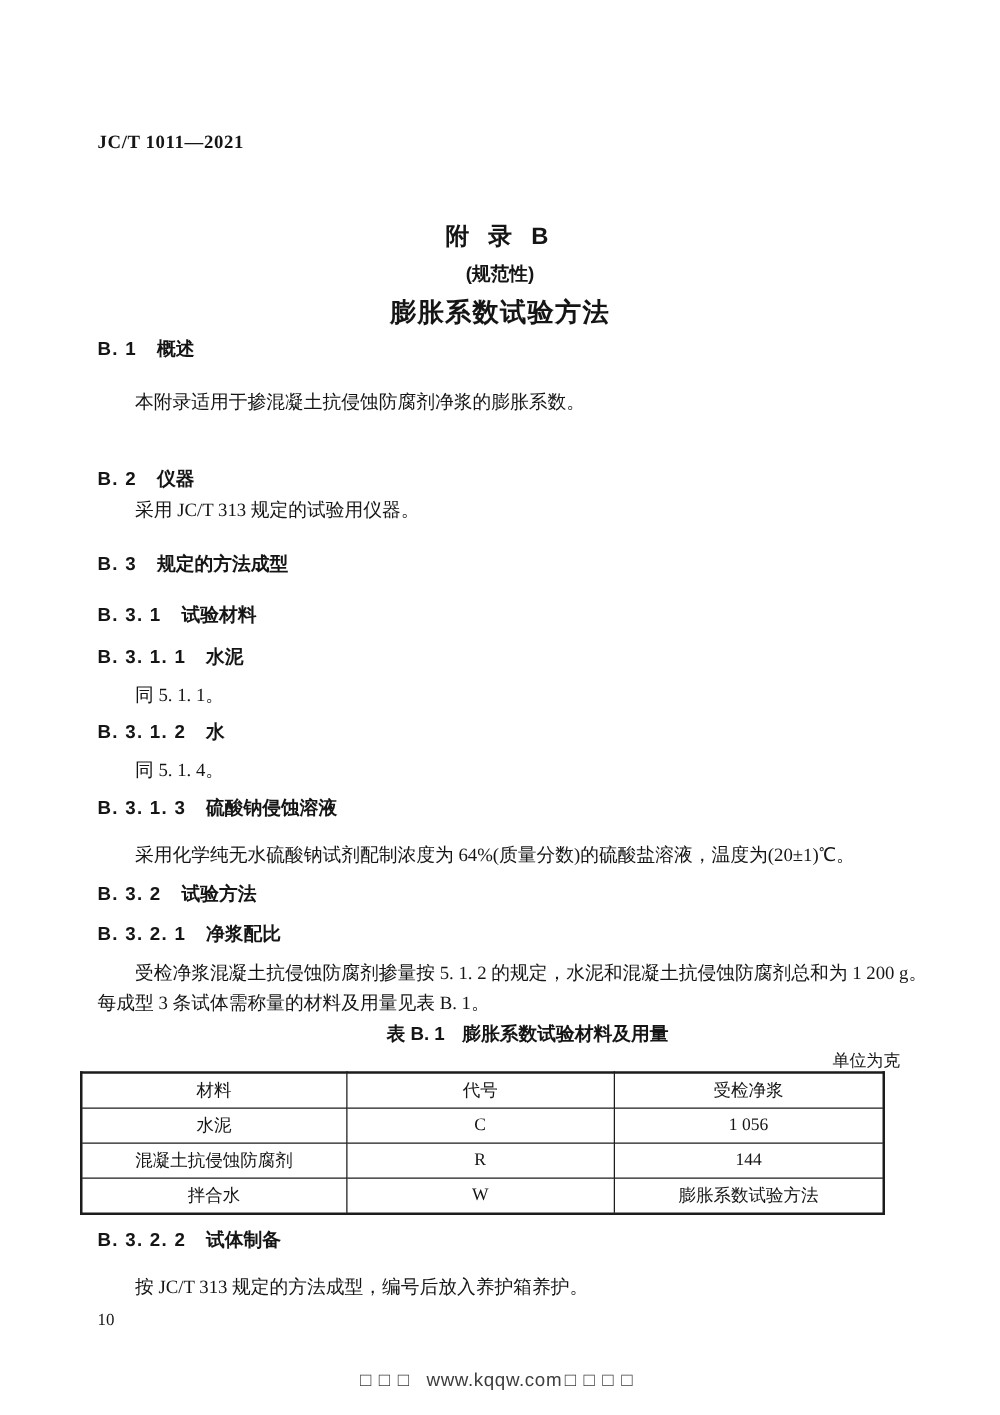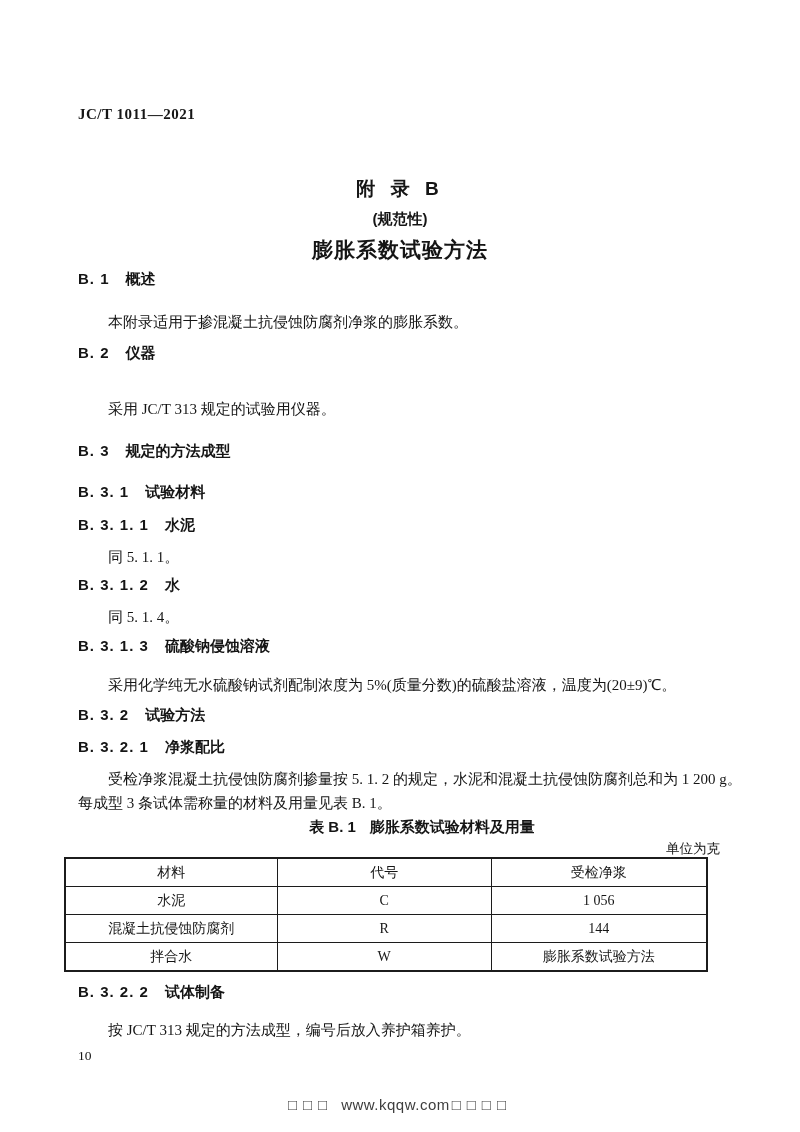--- a/index.html
+++ b/index.html
@@ -91,21 +91,21 @@
     <div class="l1">附 录 B</div>
     <div class="l2">(规范性)</div>
     <div class="l3">膨胀系数试验方法</div>
   </div>
 
   <div class="h" style="top:270px">
     <span class="num">B. 1</span><span class="t">概述</span>
   </div>
   <div class="p" style="top:310px">本附录适用于掺混凝土抗侵蚀防腐剂净浆的膨胀系数。</div>
 
-  <div class="h" style="top:344px">
+  <div class="h" style="top:374px">
     <span class="num">B. 2</span><span class="t">仪器</span>
   </div>
   <div class="p" style="top:397px">采用 JC/T 313 规定的试验用仪器。</div>
 
   <div class="h" style="top:442px">
     <span class="num">B. 3</span><span class="t">规定的方法成型</span>
   </div>
 
   <div class="h" style="top:483px">
     <span class="num">B. 3. 1</span><span class="t">试验材料</span>
@@ -117,21 +117,21 @@
   <div class="p" style="top:545px">同 5. 1. 1。</div>
 
   <div class="h" style="top:576px">
     <span class="num">B. 3. 1. 2</span><span class="t">水</span>
   </div>
   <div class="p" style="top:605px">同 5. 1. 4。</div>
 
   <div class="h" style="top:637px">
     <span class="num">B. 3. 1. 3</span><span class="t">硫酸钠侵蚀溶液</span>
   </div>
-  <div class="p" style="top:673px">采用化学纯无水硫酸钠试剂配制浓度为 5%(质量分数)的硫酸盐溶液，温度为(20±9)℃。</div>
+  <div class="p" style="top:673px">采用化学纯无水硫酸钠试剂配制浓度为 64%(质量分数)的硫酸盐溶液，温度为(20±1)℃。</div>
 
   <div class="h" style="top:706px">
     <span class="num">B. 3. 2</span><span class="t">试验方法</span>
   </div>
 
   <div class="h" style="top:738px">
     <span class="num">B. 3. 2. 1</span><span class="t">净浆配比</span>
   </div>
   <div class="p" style="top:767px">
     <div class="line1">受检净浆混凝土抗侵蚀防腐剂掺量按 5. 1. 2 的规定，水泥和混凝土抗侵蚀防腐剂总和为 1 200 g。</div>

